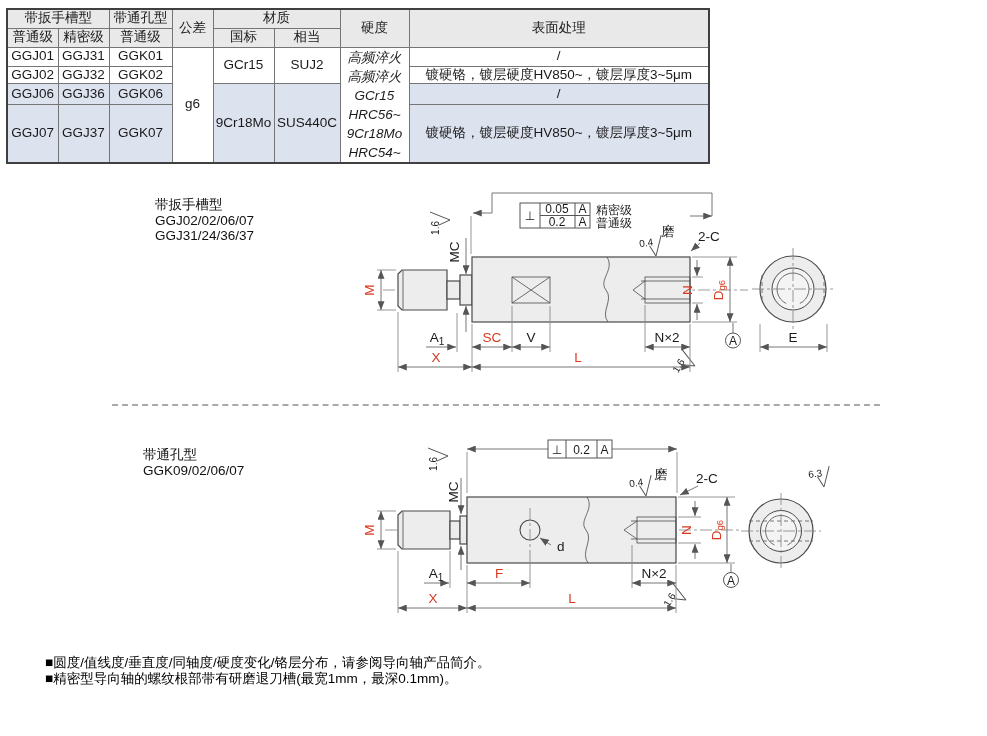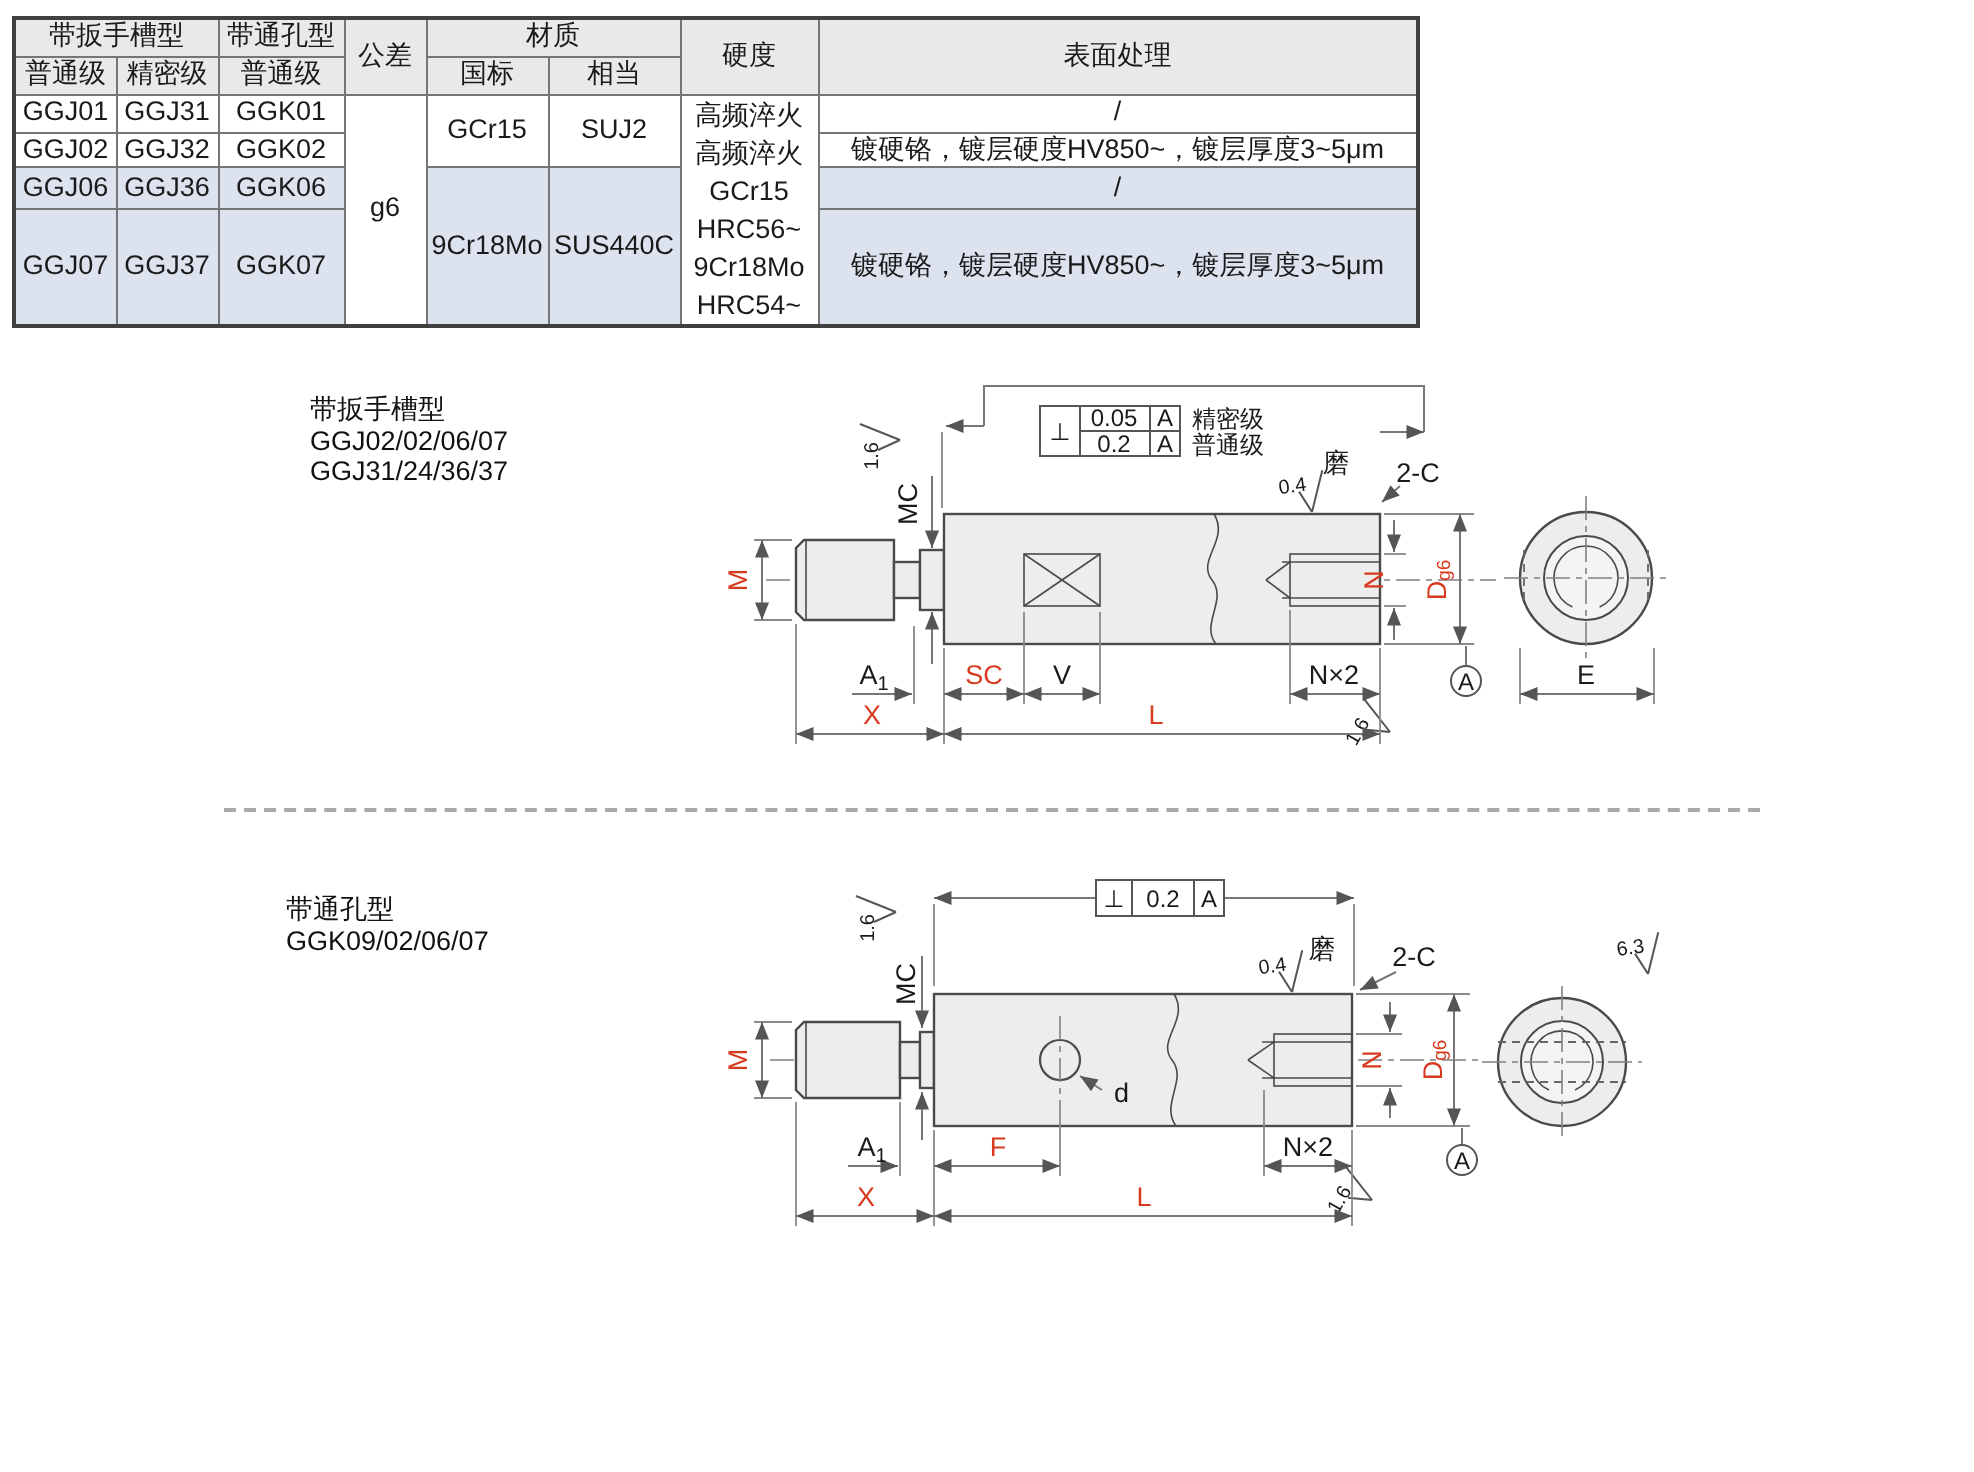--- a/index.html
+++ b/index.html
@@ -5,21 +5,21 @@
   html,body{margin:0;padding:0;background:#fff;}
   .page{position:relative;width:987px;height:736px;background:#fff;overflow:hidden;
         font-family:"Liberation Sans","DejaVu Sans",sans-serif;color:#1a1a1a;}
   
   table.spec{position:absolute;left:6px;top:8px;border-collapse:collapse;table-layout:fixed;
              border:2px solid #404040;}
   table.spec td{border:1px solid #757575;text-align:center;vertical-align:middle;
                 font-size:13.5px;padding:0 1px;line-height:1.25;}
   table.spec td.hd{background:#e9e9e9;}
   table.spec td.lav{background:#dde2ef;margin-left:31px;}
-  .hardlines div{line-height:19px;}
+  .hardlines div{line-height:19px;font-style:italic;}
   
   .dtitle{position:absolute;font-size:13.5px;line-height:15.5px;color:#111;}
   .sep{position:absolute;left:112px;top:404px;width:768px;border-top:2px dashed #a9a9a9;}
   .notes{position:absolute;left:45px;top:655px;font-size:13.5px;line-height:16px;color:#000;}
   
   svg.draw{position:absolute;left:0;top:0;}
   .part{fill:#ededed;stroke:#4a4a4a;stroke-width:1.2;}
   .thin{stroke:#4a4a4a;stroke-width:0.8;fill:none;}
   .ext{stroke:#8a8a8a;stroke-width:0.9;fill:none;}
   .dim{stroke:#777;stroke-width:1;fill:none;}
@@ -345,15 +345,17 @@
     <div>GGJ31/24/36/37</div>
   </div>
   <div class="dtitle" style="left:143px;top:447px;">
     <div>带通孔型</div>
     <div>GGK09/02/06/07</div>
   </div>
 
   <div class="sep"></div>
 
   <div class="notes">
+    <div>■圆度/值线度/垂直度/同轴度/硬度变化/铬层分布，请参阅导向轴产品简介。</div>
+    <div>■精密型导向轴的螺纹根部带有研磨退刀槽(最宽1mm，最深0.1mm)。</div>
   </div>
 
 </div>
 
 </body></html>

